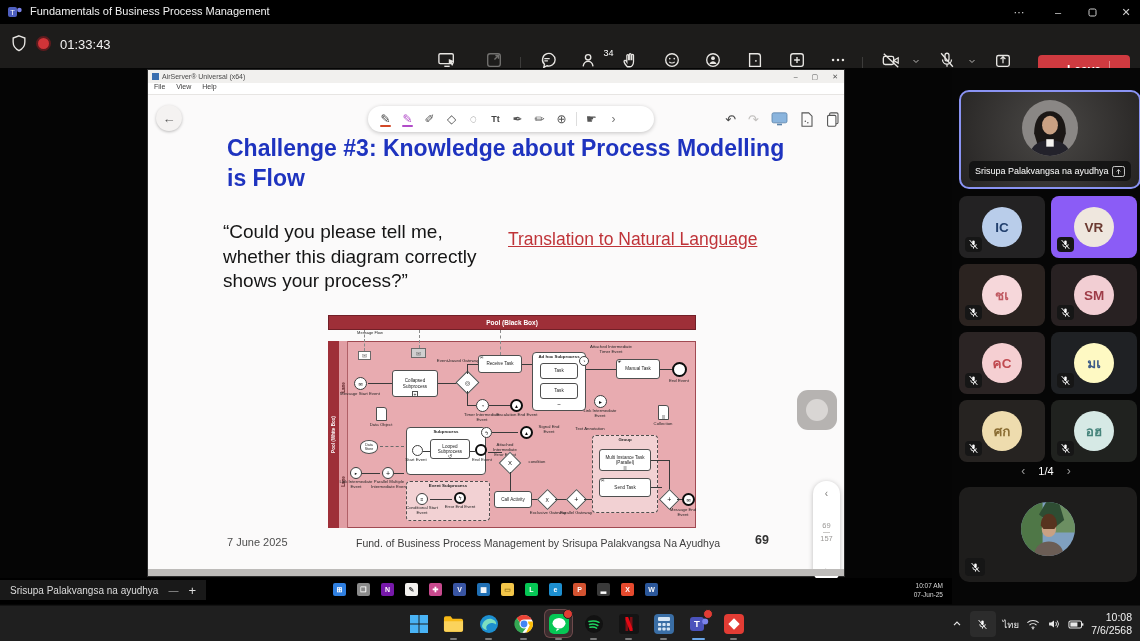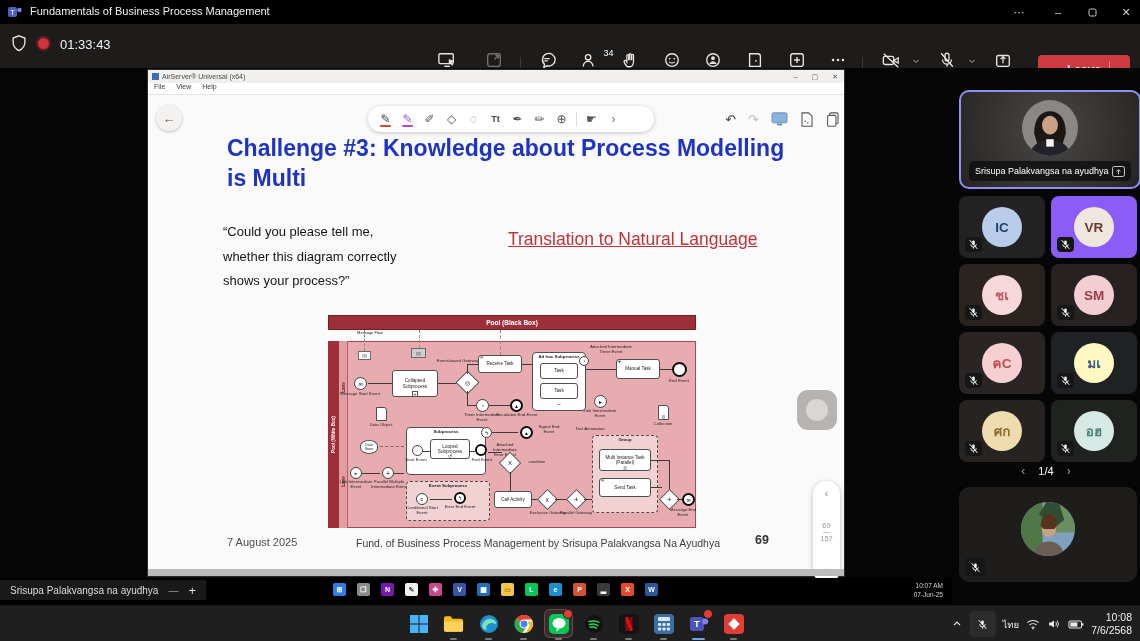--- a/index.html
+++ b/index.html
@@ -31,21 +31,21 @@
   #wbottom{left:0;top:499px;width:696px;height:7px;background:#bdbbb9;position:absolute;}
   #backbtn{left:8px;top:35px;width:26px;height:26px;border-radius:50%;background:#f4f2f1;box-shadow:0 1px 3px rgba(0,0,0,.25);position:absolute;display:flex;align-items:center;justify-content:center;color:#5b5b5b;font-size:13px;}
   #anntb{left:220px;top:36px;width:270px;height:26px;background:#fff;border-radius:14px;box-shadow:0 1px 4px rgba(0,0,0,.22);position:absolute;display:flex;align-items:center;padding:0 8px;gap:3px;}
   .atool{width:19px;height:20px;display:flex;flex-direction:column;align-items:center;justify-content:center;font-size:12px;color:#444;position:relative;}
   .atool .bar{width:11px;height:2px;border-radius:1px;margin-top:-1px;}
   .atool.sm{font-size:9px;font-weight:bold;}
   .asep{width:1px;height:14px;background:#ddd;margin:0 2px;}
   #minitb{left:574px;top:36px;width:118px;height:26px;position:absolute;display:flex;align-items:center;gap:12px;justify-content:flex-end;font-size:13px;}
   
   #slide-title{left:79px;top:63px;width:560px;position:absolute;color:#1e33bf;font-size:23px;font-weight:600;line-height:30px;}
-  #quote{left:75px;top:150px;width:260px;position:absolute;color:#151515;font-size:13px;line-height:24.5px;}
+  #quote{left:75px;top:150px;width:260px;position:absolute;color:#151515;font-size:19px;line-height:24.5px;}
   #hl-red{left:360px;top:159px;position:absolute;color:#bf3338;font-size:17.5px;text-decoration:underline;}
   #footer-date{left:79px;top:466px;position:absolute;color:#4e4e4e;font-size:11px;}
   #footer-credit{left:208px;top:467px;position:absolute;color:#3d3d3d;font-size:10.5px;}
   #footer-page{left:607px;top:463px;position:absolute;color:#333;font-size:12.5px;font-weight:600;}
   #floatbtn{left:649px;top:320px;width:40px;height:40px;border-radius:11px;background:#b6b3b1;position:absolute;display:flex;align-items:center;justify-content:center;}
   #floatbtn i{width:22px;height:22px;border-radius:50%;background:#d9d6d4;display:block;}
   #pagenav{left:665px;top:411px;width:27px;height:88px;background:#fff;border-radius:13px;box-shadow:0 1px 5px rgba(0,0,0,.25);position:absolute;display:flex;flex-direction:column;align-items:center;justify-content:space-between;padding:7px 0;color:#8f8d8b;}
   #pagenav .num{font-size:7.5px;color:#9a9896;text-align:center;line-height:10px;}
   #pagenav .num hr{border:none;border-top:1px solid #c9c7c5;margin:1px 3px;}
   #pagenav .pchev{font-size:10px;color:#7c7a78;}
@@ -375,21 +375,21 @@
     <span>
         <svg width="14" height="15" viewBox="0 0 16 18">
           <rect x="4" y="1" width="10" height="13" rx="1.5" fill="none" stroke="#555" stroke-width="1.3"></rect>
           <rect x="1.5" y="4" width="10" height="13" rx="1.5" fill="#fff" stroke="#555" stroke-width="1.3"></rect>
         </svg>
       </span>
   </div>
 
   <div id="slide-title">
     <div>Challenge #3: Knowledge about Process Modelling</div>
-    <div>is Multi</div>
+    <div>is Flow</div>
   </div>
   <div id="quote">
     <div>“Could you please tell me,</div>
     <div>whether this diagram correctly</div>
     <div>shows your process?”</div>
   </div>
   <div id="hl-red">Translation to Natural Language</div>
 
   <div id="diagram">
       <div class="dg-hdr" style="left: 0px; top: 0px; width: 368px; height: 15px;">
@@ -535,21 +535,21 @@
       <div class="dg-hl" style="left: 323px; top: 145px; width: 18px;"></div>
       <div class="dg-vl" style="left: 341px; top: 145px; height: 32px;"></div>
       <div class="dg-diam" style="left: 334px; top: 177px; width: 15px; height: 15px; font-size: 7px;">
         <span>+</span>
       </div>
       <div class="dg-hl" style="left: 349px; top: 184px; width: 6px;"></div>
       <div class="dg-circ2" style="left: 354px; top: 178px; width: 13px; height: 13px; font-size: 5px;">✉</div>
       <div class="dg-lbl" style="left: 340px; top: 193px; width: 30px;"><span>Message End Event</span></div>
     </div>
 
-  <div id="footer-date">7 August 2025</div>
+  <div id="footer-date">7 June 2025</div>
   <div id="footer-credit">Fund. of Business Process Management by Srisupa Palakvangsa Na Ayudhya</div>
   <div id="footer-page">69</div>
 
   <div id="floatbtn">
       <i></i>
     </div>
   <div id="pagenav">
     <span class="pchev">‹</span>
     <span class="num">
       <span>69</span><hr><span>157</span>

